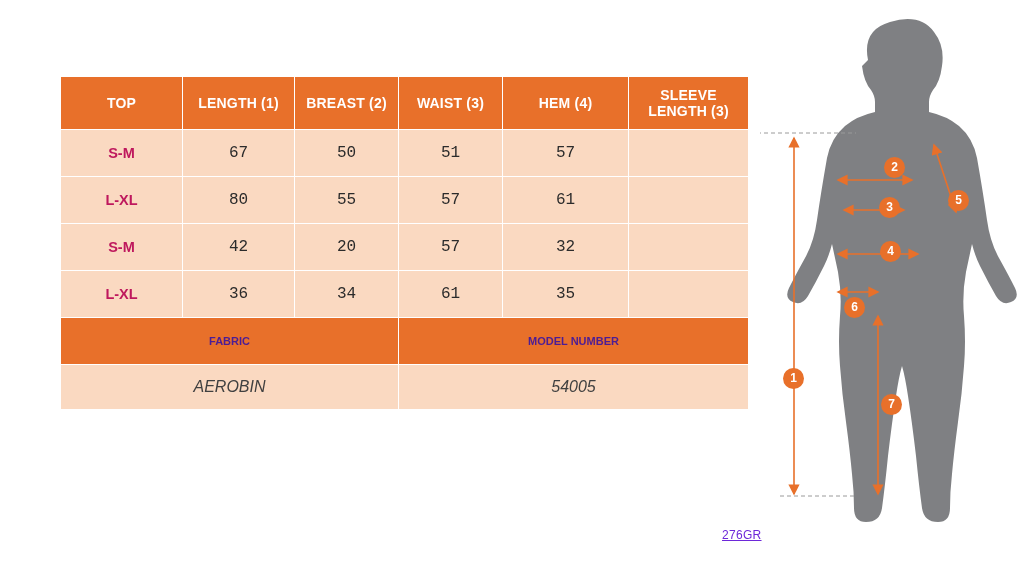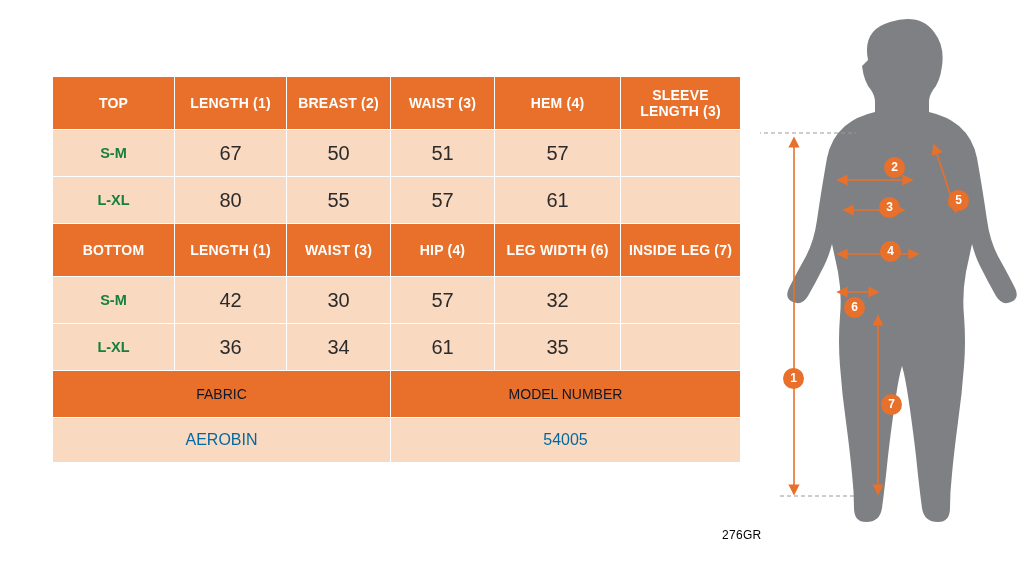--- a/index.html
+++ b/index.html
@@ -11,76 +11,79 @@
     width: 1024px;
     height: 576px;
     position: relative;
     font-family: "Liberation Sans", sans-serif;
     overflow: hidden;
   }
 
   
   .size-table {
     position: absolute;
-    left: 52px;
+    left: 60px;
     top: 76px;
     width: 688px;
     border-collapse: collapse;
     table-layout: fixed;
   }
   .size-table td {
     border: 1px solid #ffffff;
     text-align: center;
     vertical-align: middle;
     height: 46px;
     font-size: 14.5px;
-    color: #15803d;
+    color: #be185d;
     padding: 0 2px;
   }
   .hdr td {
     background: #e8702a;
     color: #ffffff;
     font-weight: bold;
     letter-spacing: .2px;
     font-size: 14px;
     line-height: 1.15;
     height: 52px;
   }
   .row td {
     background: #fad9c1;
   }
   .row td.rowlab {
     font-weight: bold;
     background: #fad9c1;
   }
   .row td.val {
-    font-size: 20px;
+    font-size: 16px;
     color: #2b2b2b;
+    font-family: Liberation Mono, monospace;
   }
   .foot-hdr td {
     background: #e8702a;
-    color: #0f172a;
-    font-weight: normal;
-    font-size: 14px;
+    color: #4c1d95;
+    font-weight: bold;
+    font-size: 11px;
     height: 46px;
   }
   .foot-val td {
     background: #fad9c1;
     font-size: 16px;
-    color: #0369a1;
+    color: #404040;
     height: 44px;
+    font-style: italic;
   }
 
   .code-label {
     position: absolute;
     left: 722px;
     top: 528px;
     font-size: 12px;
-    color: #000000;
+    color: #6d28d9;
     letter-spacing: .3px;
+    text-decoration: underline;
   }
 
   
   .figure-panel {
     position: absolute;
     left: 760px;
     top: 0;
     width: 264px;
     height: 576px;
   }
@@ -134,33 +137,25 @@
     </tr>
     <tr class="row">
       <td class="rowlab">L-XL</td>
       <td class="val">80</td>
       <td class="val">55</td>
       <td class="val">57</td>
       <td class="val">61</td>
       <td class="val"></td>
     </tr>
 
-    <tr class="hdr">
-      <td>BOTTOM</td>
-      <td>LENGTH (1)</td>
-      <td>WAIST (3)</td>
-      <td>HIP (4)</td>
-      <td>LEG WIDTH (6)</td>
-      <td>INSIDE LEG (7)</td>
-    </tr>
 
     <tr class="row">
       <td class="rowlab">S-M</td>
       <td class="val">42</td>
-      <td class="val">30</td>
+      <td class="val">20</td>
       <td class="val">57</td>
       <td class="val">32</td>
       <td class="val"></td>
     </tr>
     <tr class="row">
       <td class="rowlab">L-XL</td>
       <td class="val">36</td>
       <td class="val">34</td>
       <td class="val">61</td>
       <td class="val">35</td>

